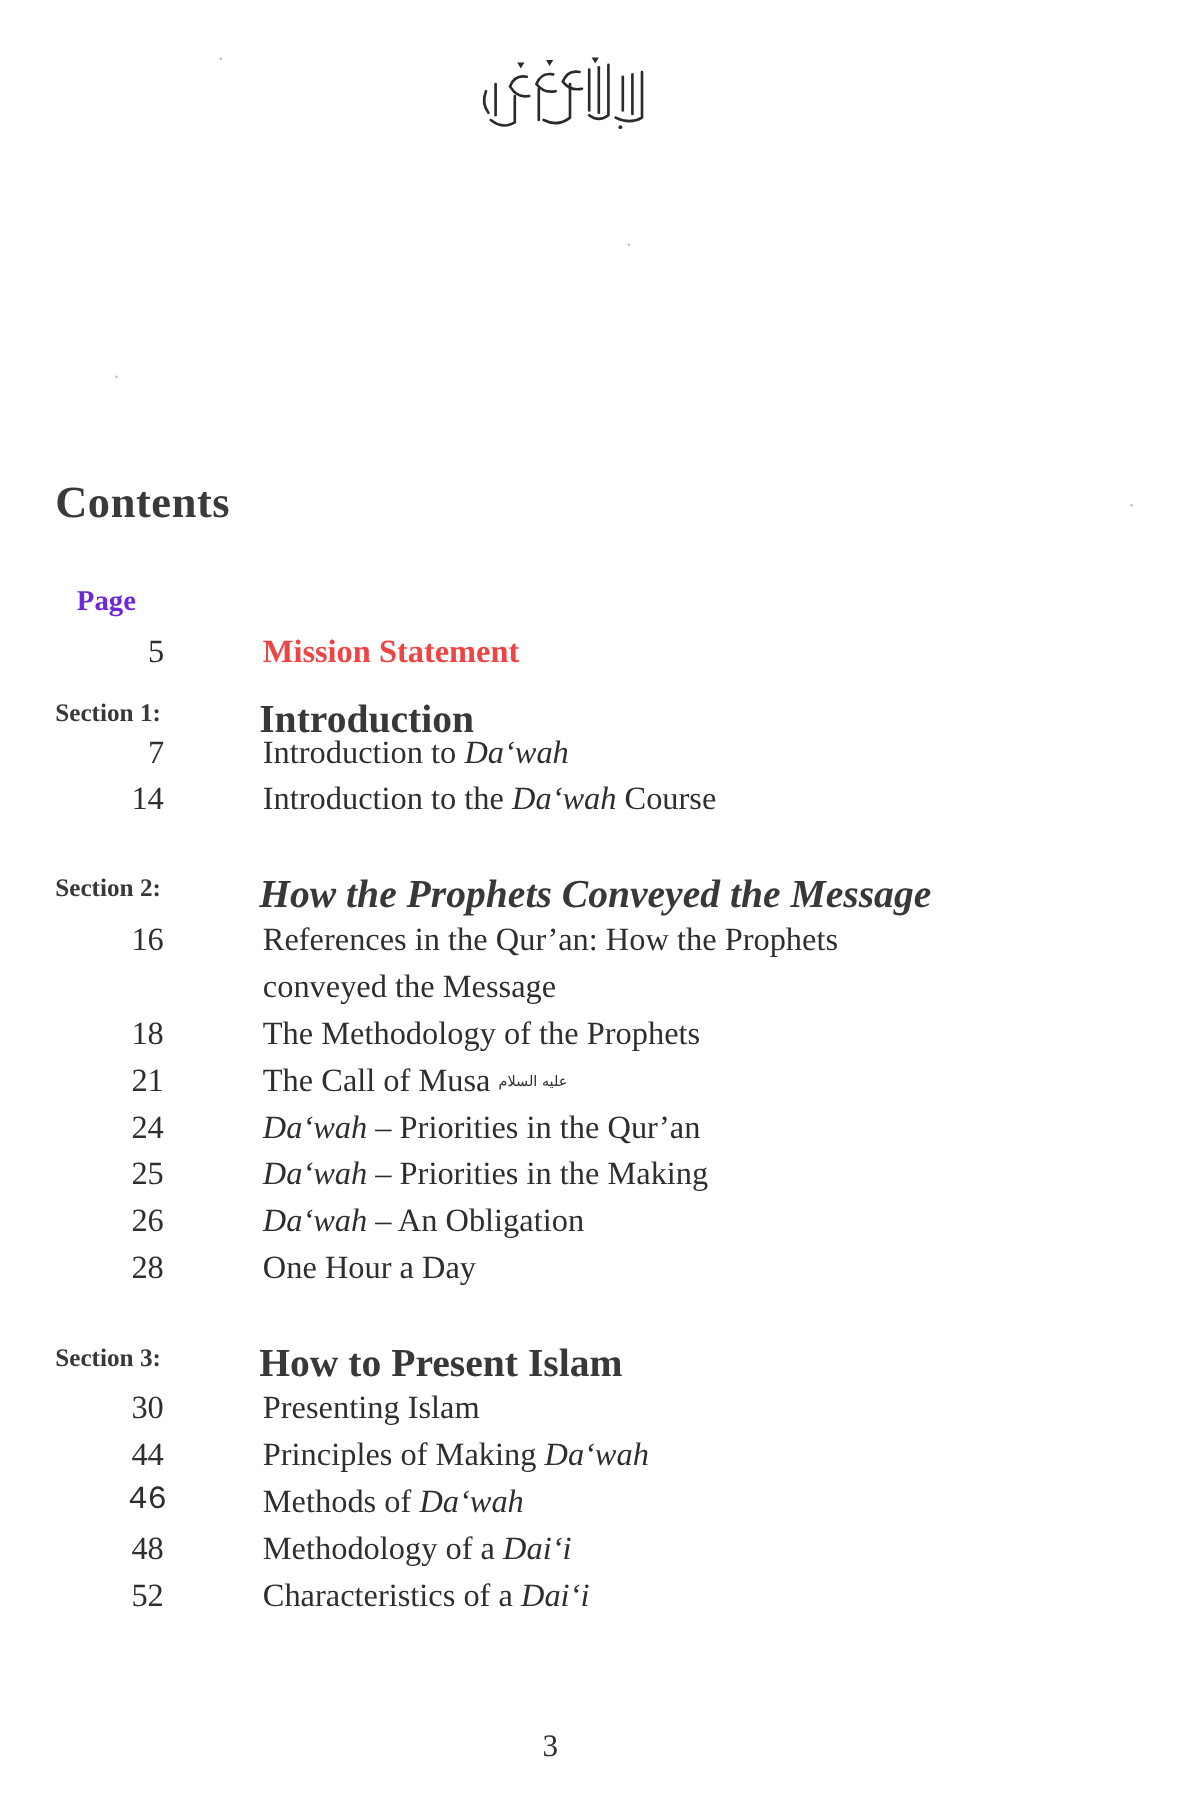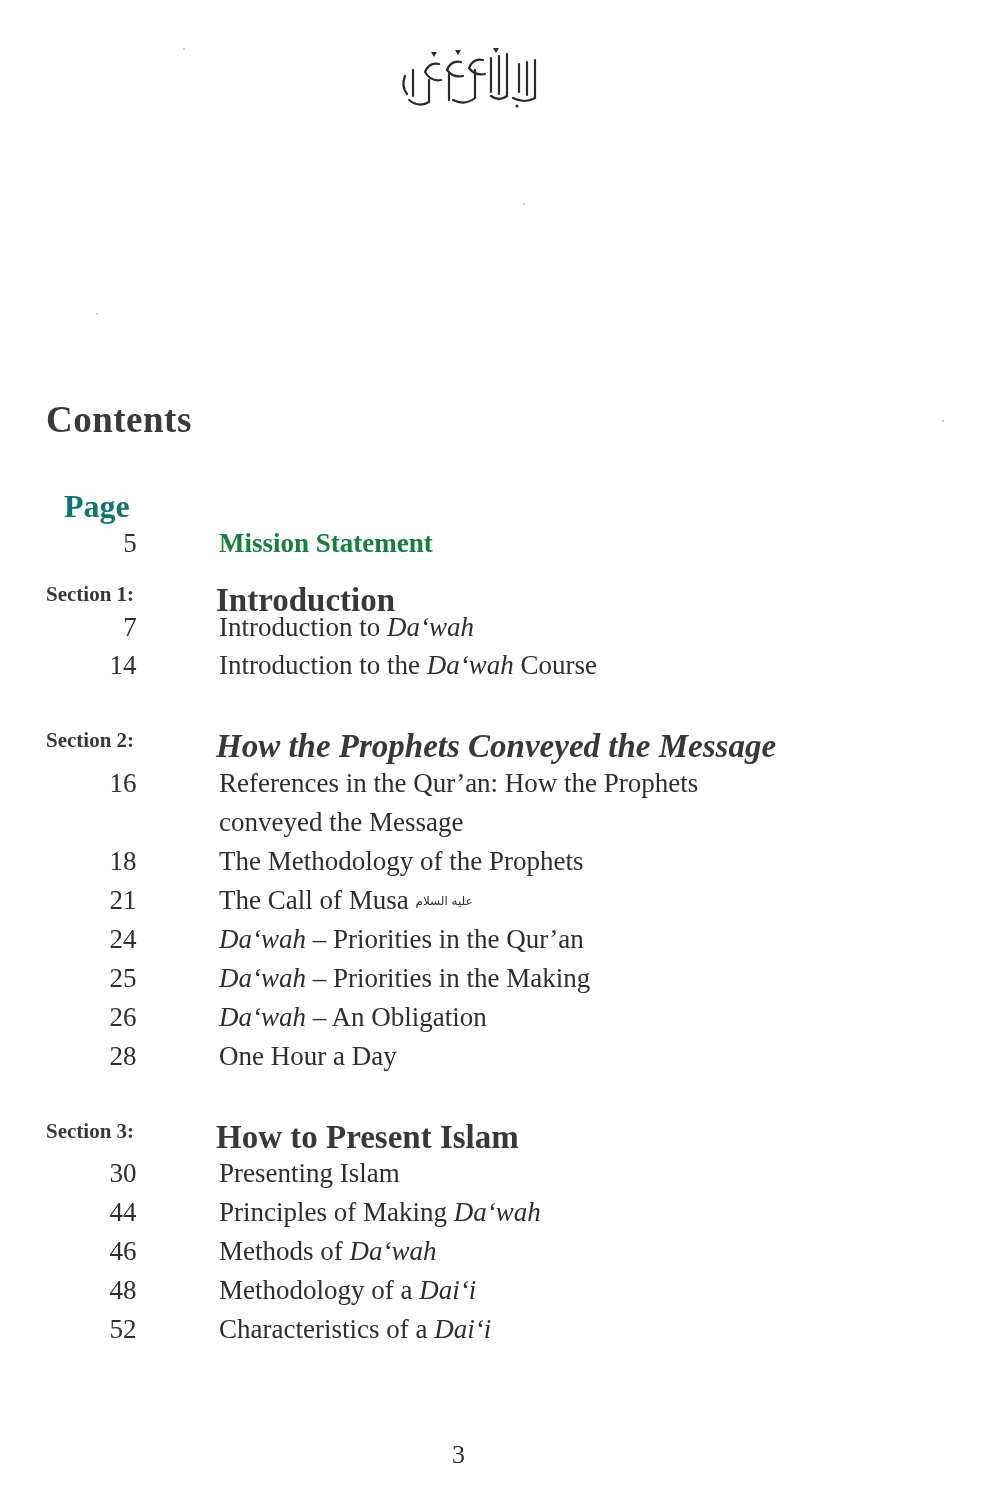--- a/index.html
+++ b/index.html
@@ -1,24 +1,24 @@
 <!DOCTYPE html>
 <html><head>
 <meta charset="utf-8">
 <style>
   html, body { margin:0; padding:0; background:#ffffff; }
   body { width:991px; height:1500px; position:relative; overflow:hidden;
          font-family:"Liberation Serif","DejaVu Serif",serif; color:#2a2a2a; }
   .abs { position:absolute; white-space:nowrap; }
   .basmala { left:395px; top:40px; width:150px; height:75px; }
   .title { left:46px; top:398px; font-size:37px; font-weight:bold; color:#3a3a3a; letter-spacing:0.5px; }
-  .page-hdr { left:64px; top:488px; font-size:32px; font-weight:bold; color:#0f766e; }
+  .page-hdr { left:64px; top:488px; font-size:24px; font-weight:bold; color:#6d28d9; }
   .num { font-size:27px; width:60px; text-align:center; color:#2e2e2e; }
   .entry { font-size:27px; left:219px; color:#2e2e2e; }
-  .bold { font-weight:bold; color:#15803d; }
+  .bold { font-weight:bold; color:#ef4444; }
   .sec-label { left:46px; font-size:21px; font-weight:bold; color:#383838; }
   .sec-title { left:216px; font-size:33px; font-weight:bold; color:#383838; }
   .folio { left:452px; top:1440px; font-size:26px; color:#2e2e2e; }
   .speck { position:absolute; width:2px; height:2px; background:#bbb; border-radius:1px; }
 </style>
 </head>
 <body>
 
 <div class="abs basmala">
   <svg width="150" height="75" viewBox="0 0 150 75">
@@ -95,21 +95,21 @@
 
 <div class="abs sec-label" style="top:1119px;">Section 3:</div>
 <div class="abs sec-title" style="top:1119px;">How to Present Islam</div>
 
 <div class="abs num" style="left:93px;top:1158px;">30</div>
 <div class="abs entry" style="top:1158px;"><span>Presenting Islam</span></div>
 
 <div class="abs num" style="left:93px;top:1197px;">44</div>
 <div class="abs entry" style="top:1197px;"><span>Principles of Making </span><i>Da‘wah</i></div>
 
-<div class="abs num" style="left:93px;top:1236px;">46</div>
+<div class="abs num" style="left:93px;top:1236px;font-family:Liberation Mono, monospace;">46</div>
 <div class="abs entry" style="top:1236px;"><span>Methods of </span><i>Da‘wah</i></div>
 
 <div class="abs num" style="left:93px;top:1275px;">48</div>
 <div class="abs entry" style="top:1275px;"><span>Methodology of a </span><i>Dai‘i</i></div>
 
 <div class="abs num" style="left:93px;top:1314px;">52</div>
 <div class="abs entry" style="top:1314px;"><span>Characteristics of a </span><i>Dai‘i</i></div>
 
 <div class="abs folio">3</div>
 

